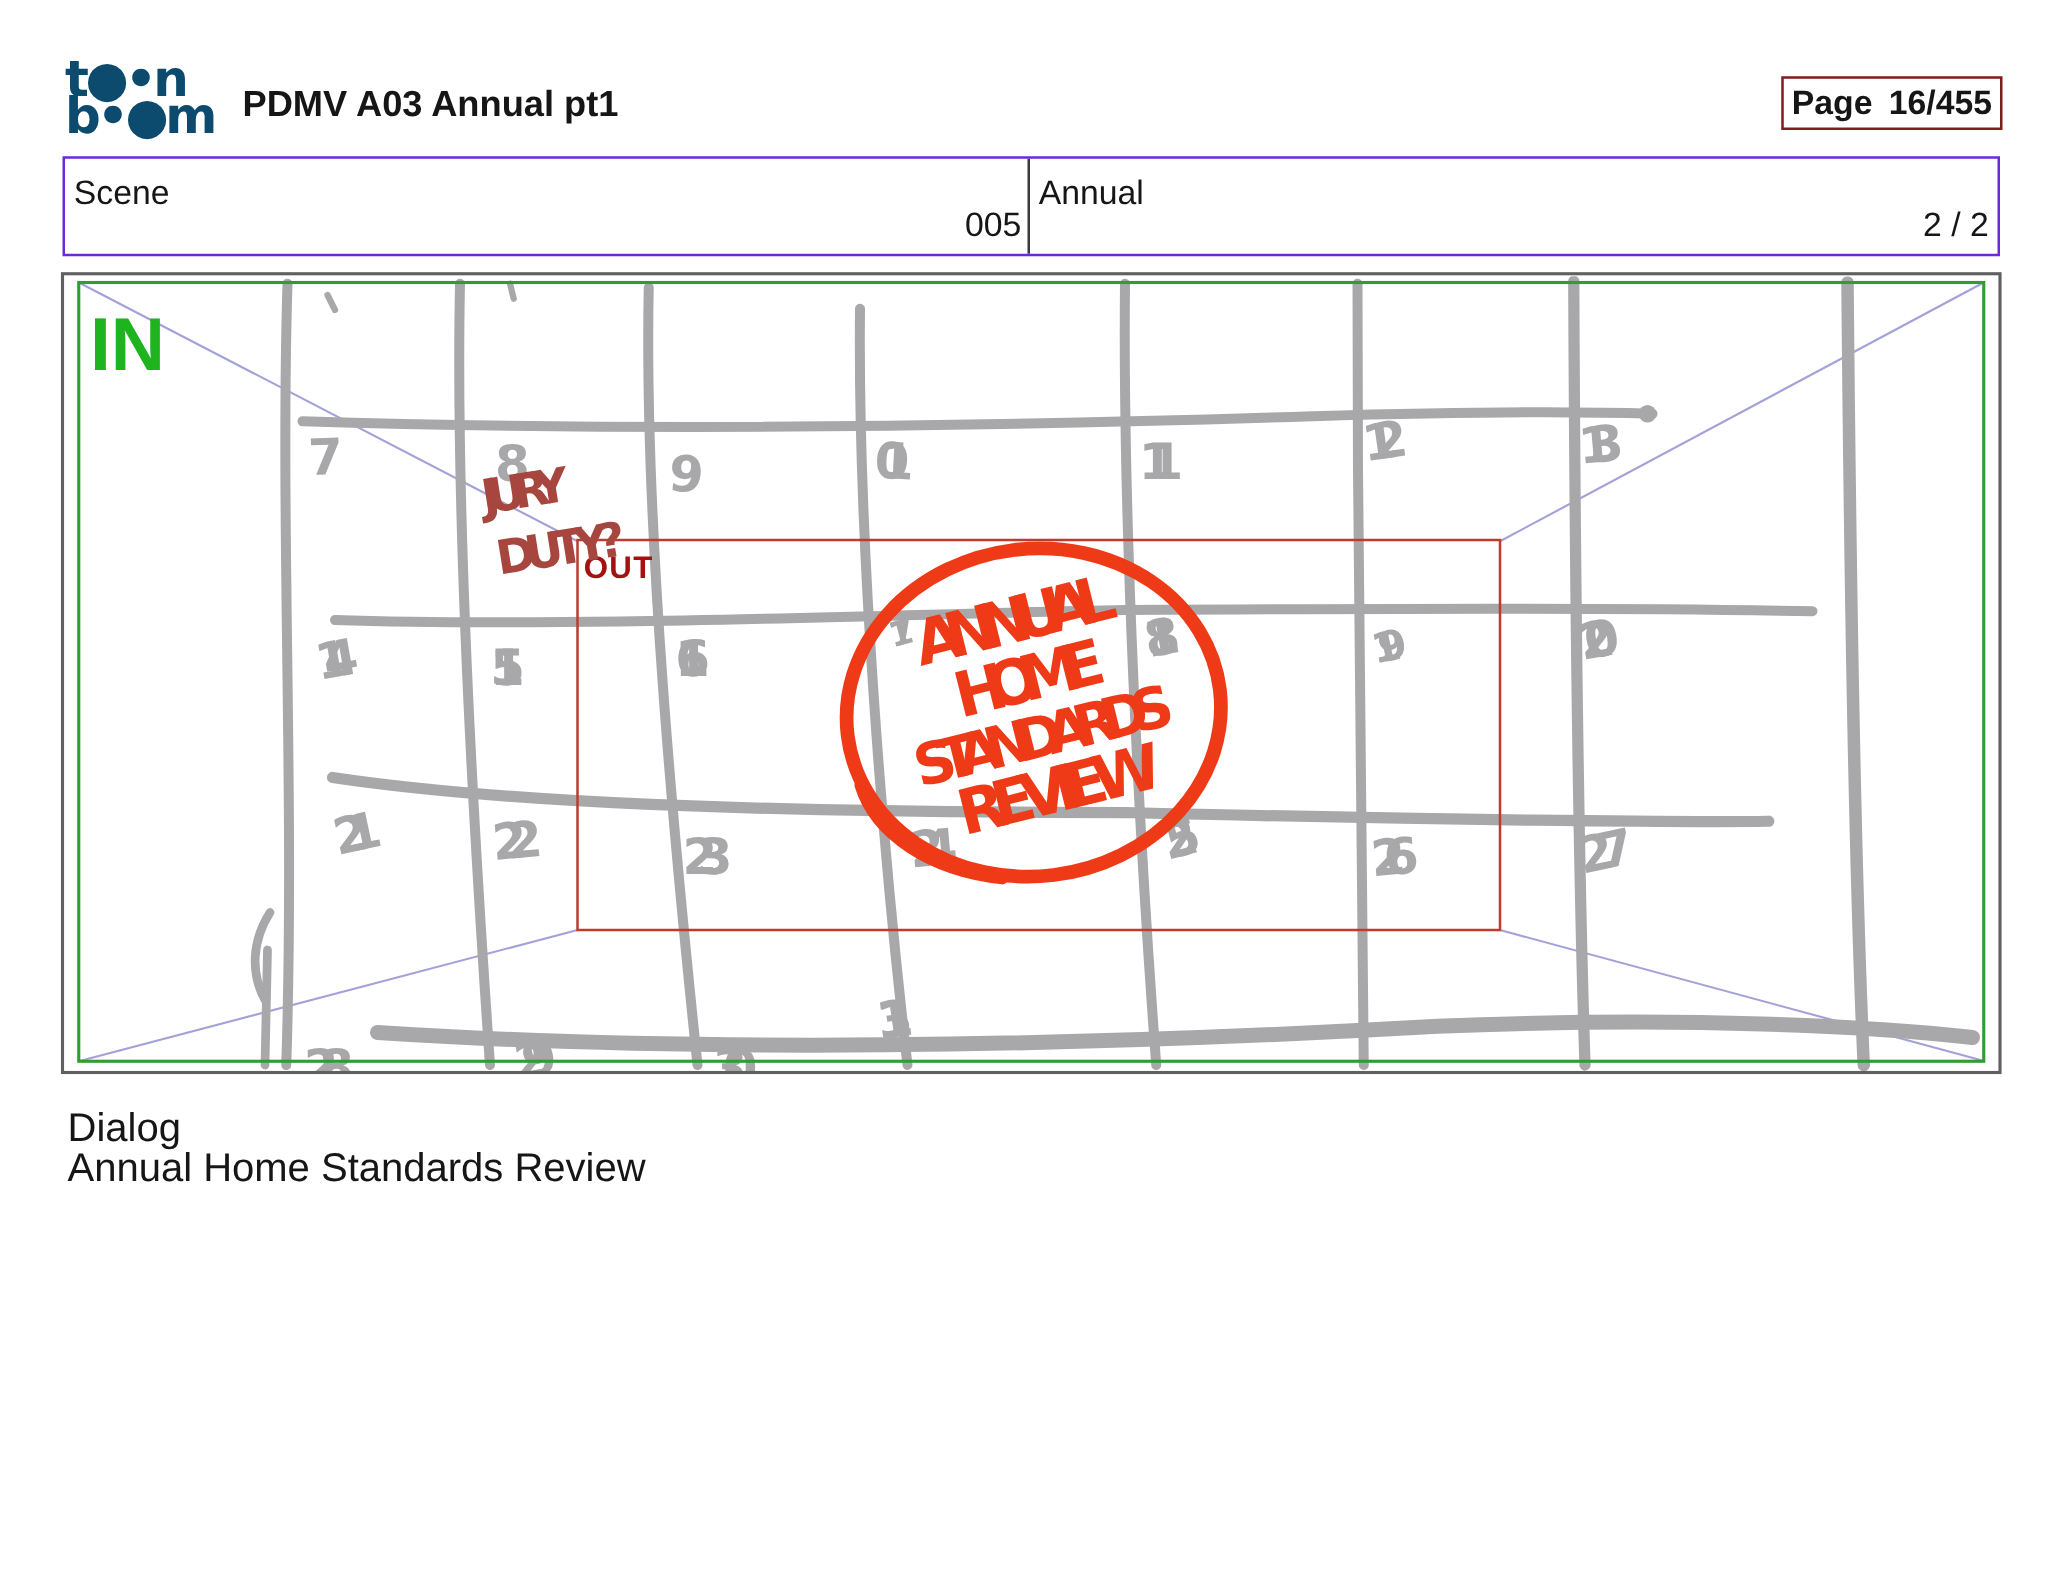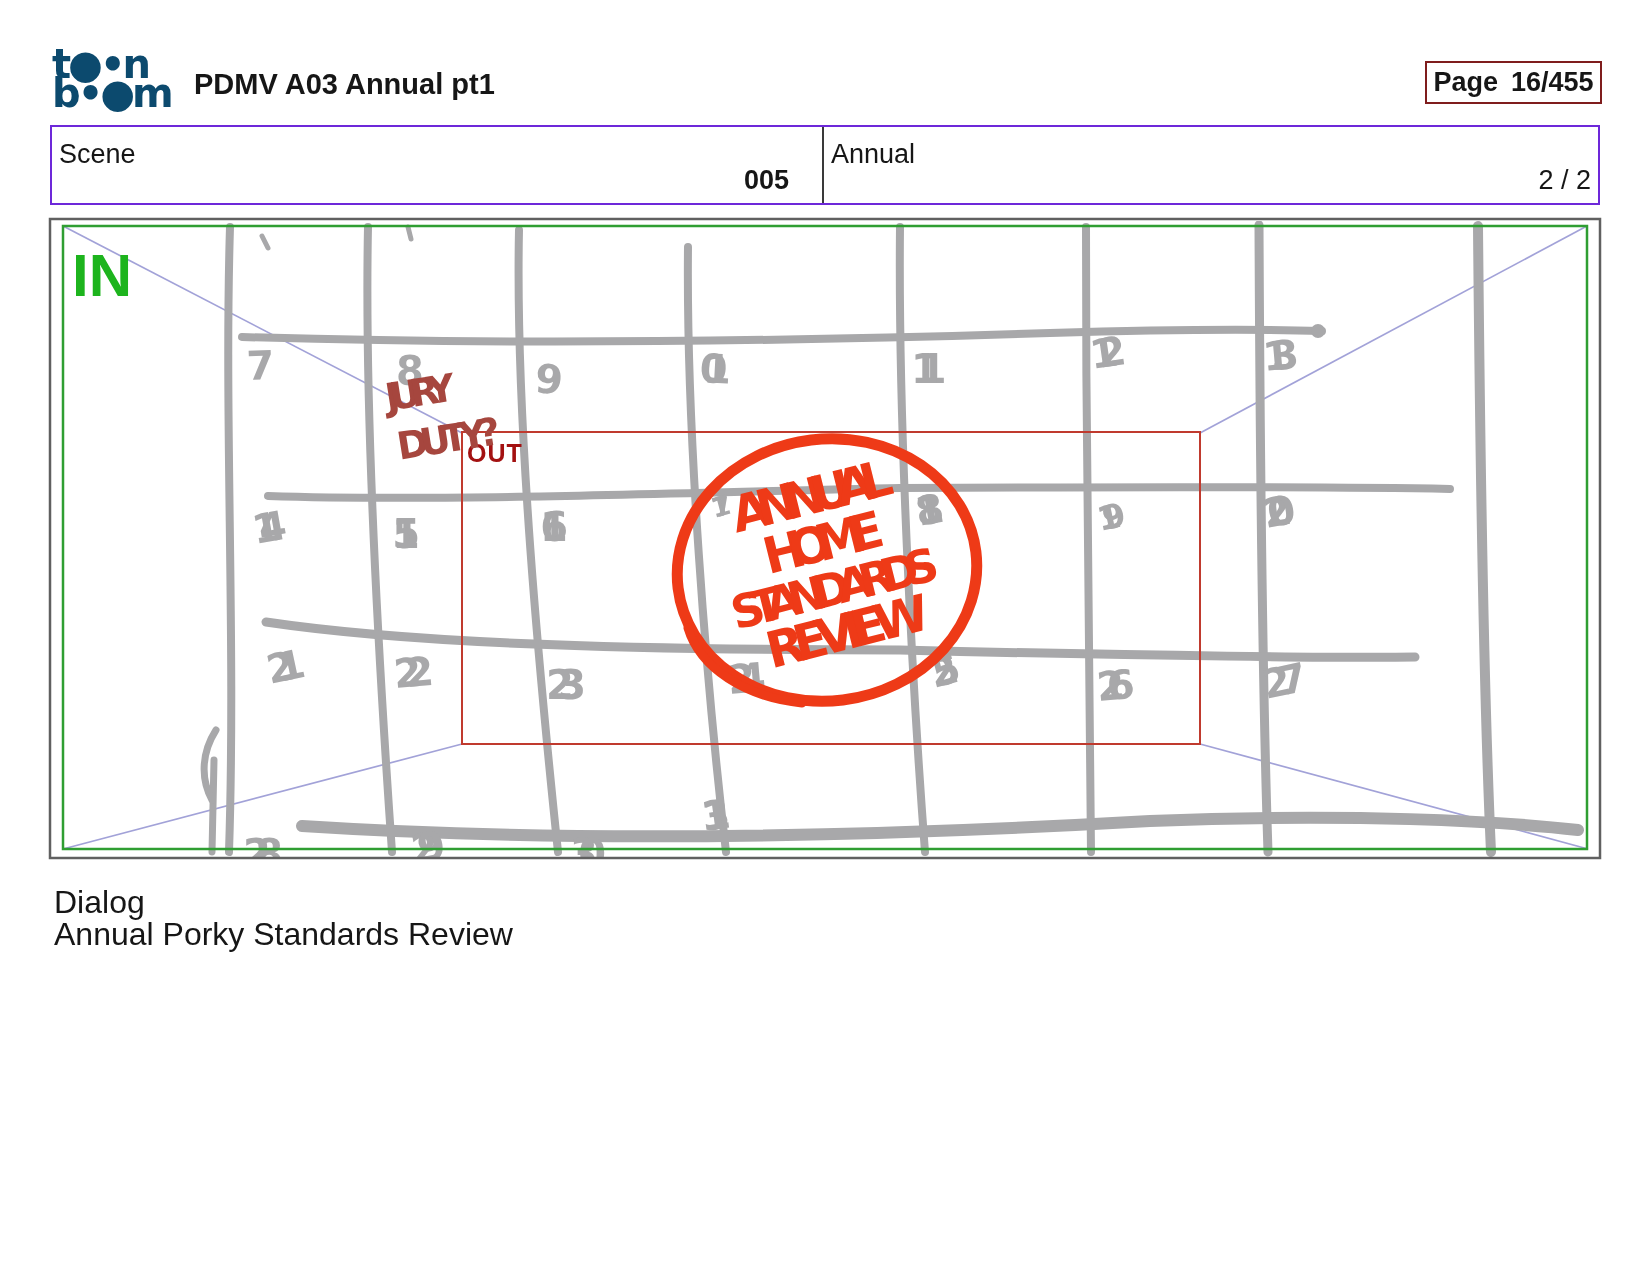--- a/index.html
+++ b/index.html
@@ -41,21 +41,21 @@
 </div>
 <div class="abs title">PDMV A03 Annual pt1</div>
 <div class="abs pagebox">
   <span>Page</span>
   <span>16/455</span>
 </div>
 
 <div class="abs inforow">
   <div class="abs divider"></div>
   <div class="abs cell-label" style="left:7px;">Scene</div>
-  <div class="abs cell-value" style="right:809px;font-weight:bold;">005</div>
+  <div class="abs cell-value" style="right:781px;">005</div>
   <div class="abs cell-label" style="left:779px;">Annual</div>
   <div class="abs cell-value" style="right:7px;">2 / 2</div>
 </div>
 
 <svg class="abs" style="left:0;top:0;" width="1650" height="1275" viewBox="0 0 1650 1275">
   <defs>
     <clipPath id="panelclip">
         <rect x="52" y="221" width="1546" height="636"></rect>
       </clipPath>
   </defs>
@@ -137,14 +137,14 @@
   </g>
 
   <rect x="63" y="226" width="1524" height="623" fill="none" stroke="var(--frame_green)" stroke-width="2.5"></rect>
   <text class="in-label" x="72" y="296">IN</text>
 
   <rect x="50" y="219" width="1550" height="639" fill="none" stroke="var(--border_gray)" stroke-width="2.5"></rect>
 </svg>
 
 <div class="abs dialog">
   <div>Dialog</div>
-  <div>Annual Porky Standards Review</div>
+  <div>Annual Home Standards Review</div>
 </div>
 
 </body></html>

